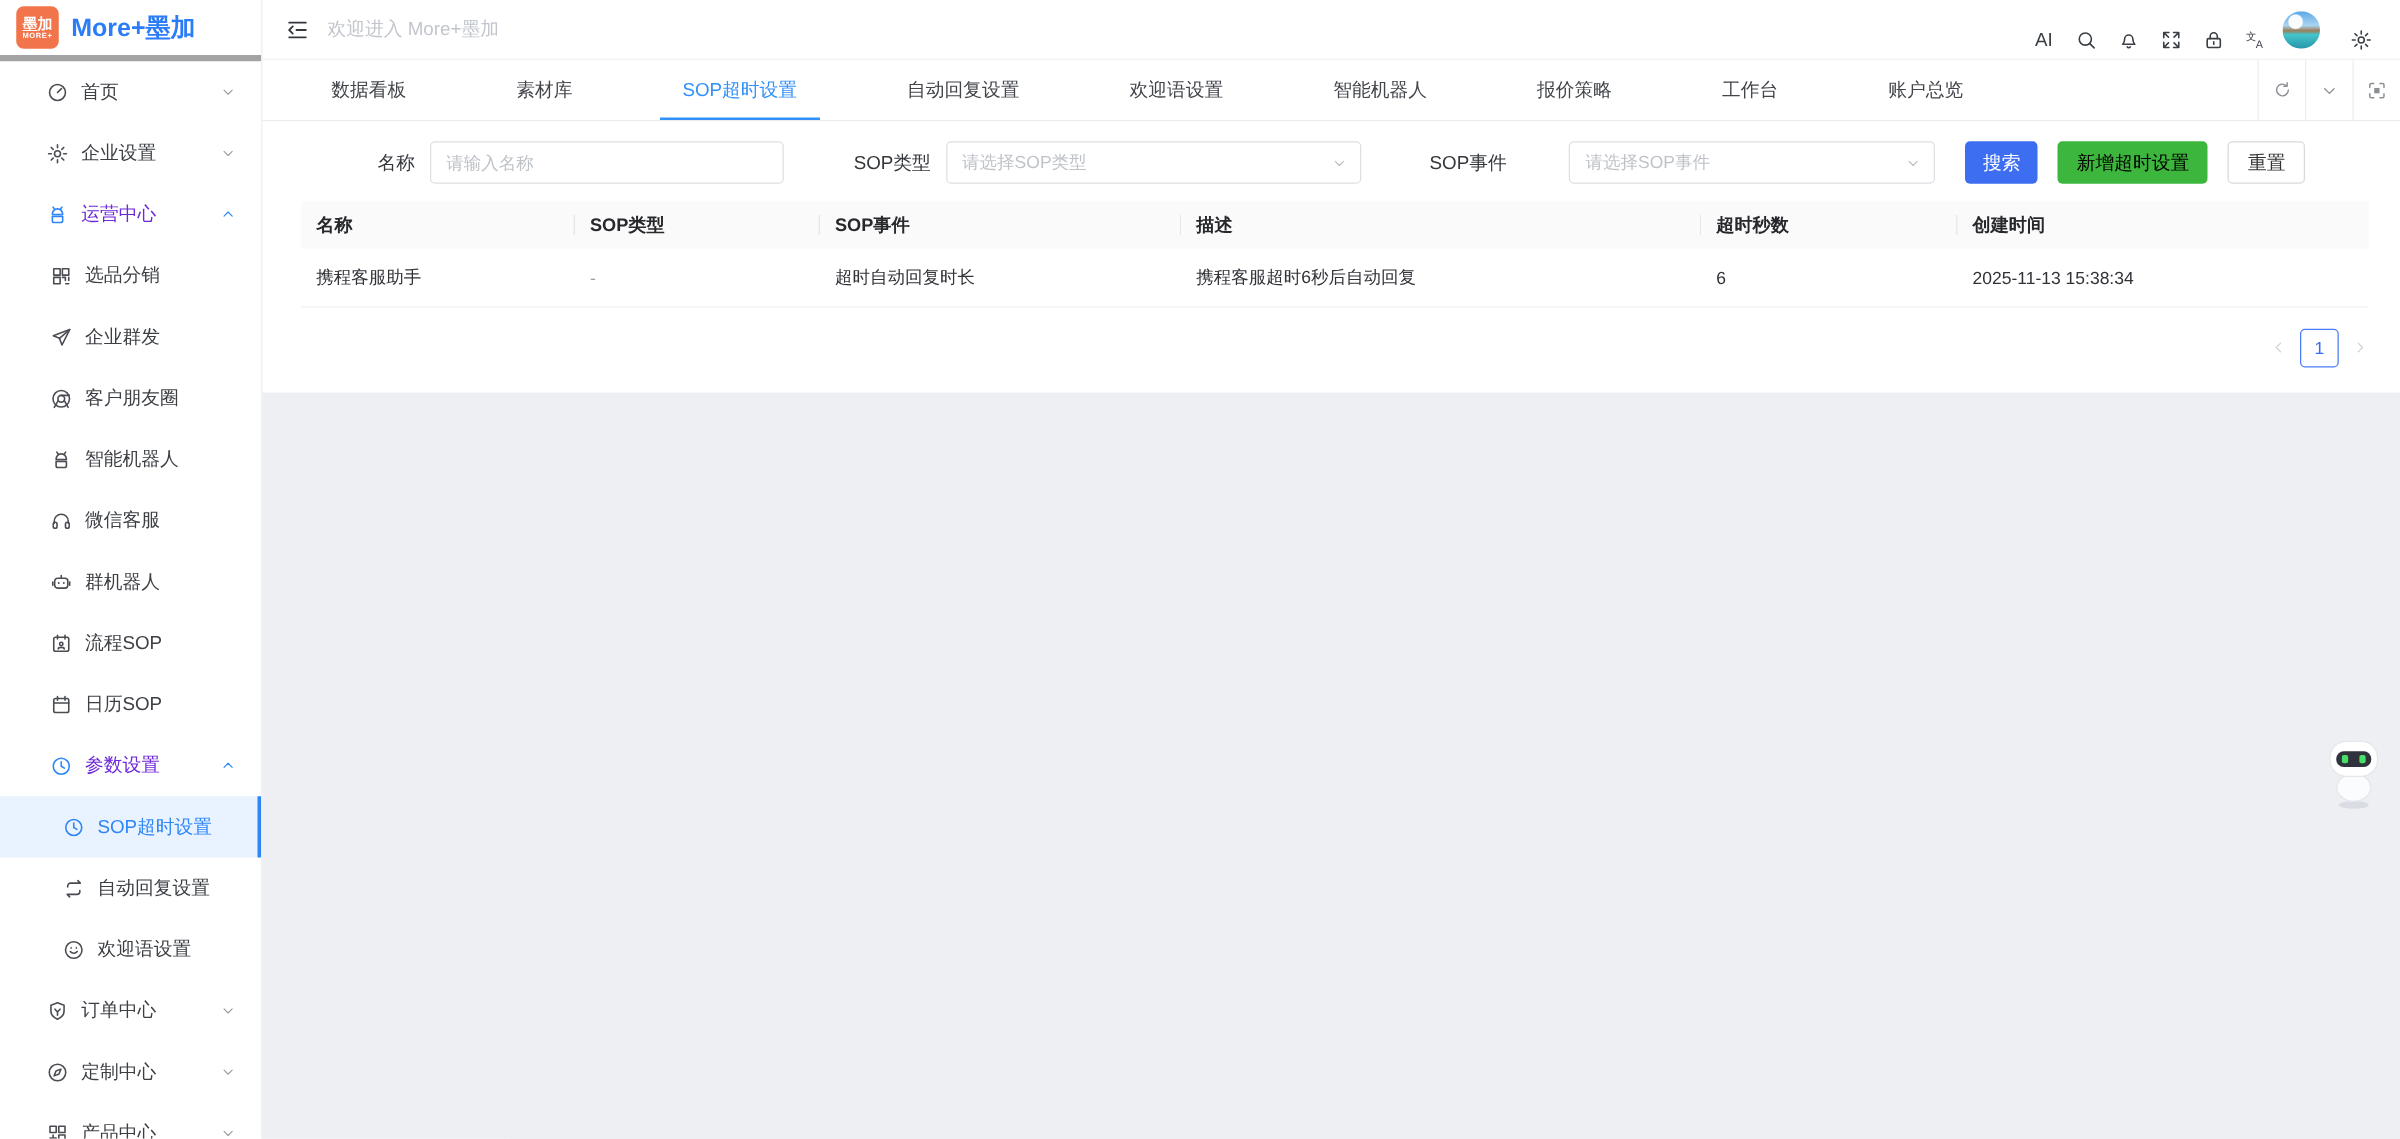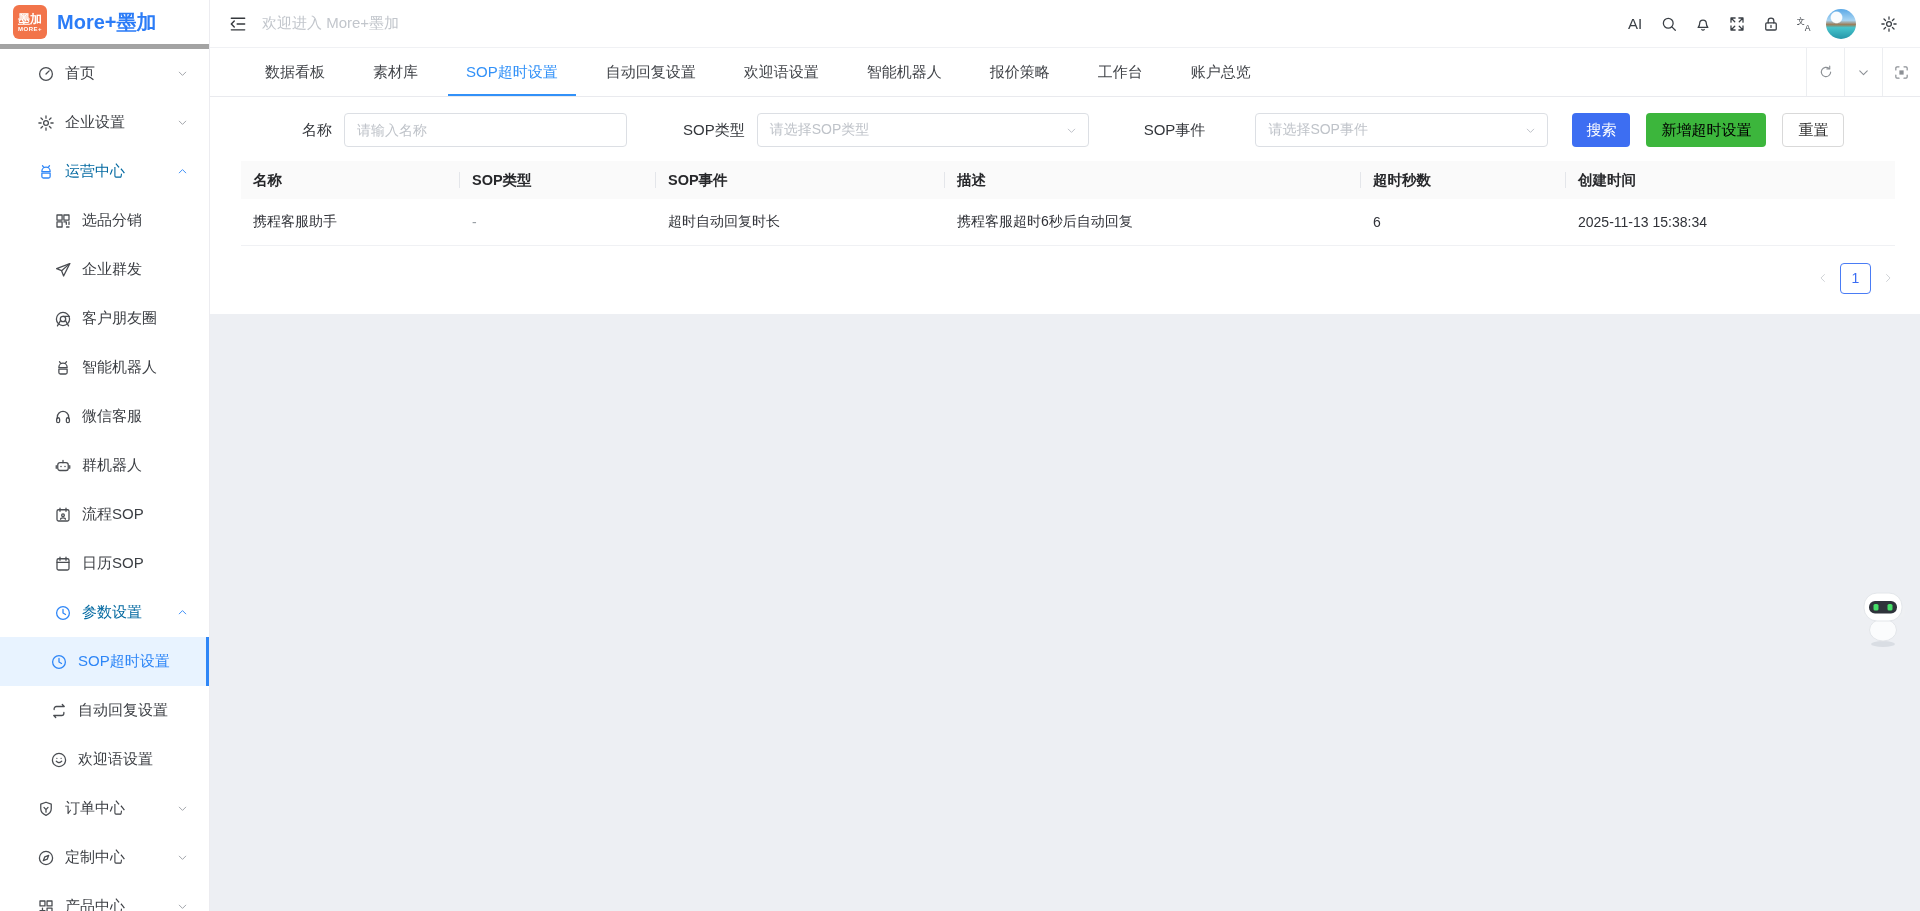--- a/index.html
+++ b/index.html
@@ -19,48 +19,48 @@
     display:flex; flex-direction:column; align-items:center; justify-content:center; line-height:1; }
   .logo-mark .l1 { font-size:12px; font-weight:bold; }
   .logo-mark .l2 { font-size:6px; font-weight:bold; letter-spacing:.5px; margin-top:1px; }
   .logo-title { font-size:20px; font-weight:bold; color:#2B7CF7; }
   .menu { }
   .mi { position:relative; height:49px; display:flex; align-items:center; font-size:15px; cursor:pointer; color:#3c3f44; }
   .mi .mi-icon { margin-right:10px; color:#4a4d52; }
   .mi .mi-label { flex:none; }
   .mi .mi-chevron { position:absolute; right:20px; color:#9a9da3; }
   .mi.lv0 { padding-left:37px; }
-  .mi.lv1 { padding-left:54px; }
+  .mi.lv1 { padding-left:40px; }
   .mi.lv2 { padding-left:50px; }
-  .mi.hl { color:#0369a1; }
+  .mi.hl { color:#6d28d9; }
   .mi.hl .mi-icon, .mi.hl .mi-chevron { color:#2E86F7; }
   .mi.active { background:#E8F3FF; color:#2E86F7; }
   .mi.active .mi-icon { color:#2E86F7; }
   .mi.active::after { content:''; position:absolute; right:0; top:0; bottom:0; width:3px; background:#2E86F7; }
 
   
   .main { flex:1; display:flex; flex-direction:column; min-width:0; background:#EDEFF3; }
 
   .topbar { height:48px; background:#fff; display:flex; align-items:center; padding:0 14px 0 18px;
     border-bottom:1px solid #f0f1f4; flex:none; }
   .collapse-btn { color:#35383d; margin-right:14px; cursor:pointer; display:flex; }
   .welcome { font-size:15px; color:#c2c6cc; }
   .topbar .spacer { flex:1; }
-  .top-ic { width:34px; height:34px; display:flex; align-items:center; justify-content:center;
+  .top-ic { width:34px; height:34px; display:flex; align-items:flex-end; justify-content:center;
     color:#3a3f45; cursor:pointer; }
   .ai-label { font-size:15px; color:#3a3f45; }
   .avatar { width:30px; height:30px; border-radius:50%; cursor:pointer; margin:0 4px;
     background:
       radial-gradient(circle at 35% 28%, rgba(255,255,255,.95) 0 18%, rgba(255,255,255,0) 22%),
       linear-gradient(180deg,#5aa8e6 0%,#a8d4f2 38%,#9b7d58 52%,#46c4cc 62%,#2596a8 100%); }
   .gear-slot { margin-left:12px; }
 
   
   .tabbar { height:49px; background:#fff; border-bottom:1px solid #e9eaee; display:flex; align-items:stretch; flex:none; }
-  .tabs { display:flex; padding-left:31px; }
+  .tabs { display:flex; padding-left:31px;gap:40px; }
   .tab { position:relative; display:flex; align-items:center; padding:0 24px; font-size:15px; color:#42454a; cursor:pointer; }
   .tab.active { color:#3291F8; }
   .tab.active::after { content:''; position:absolute; left:6px; right:6px; bottom:0; height:2px; background:#3291F8; }
   .tab-controls { margin-left:auto; display:flex; align-items:stretch; }
   .tab-ctrl { width:38px; display:flex; align-items:center; justify-content:center;
     border-left:1px solid #eceef1; color:#8c9095; cursor:pointer; }
 
   
   .content { flex:1; background:#EDEFF3; min-height:0; }
   .card { background:#fff; padding-bottom:4px; }

